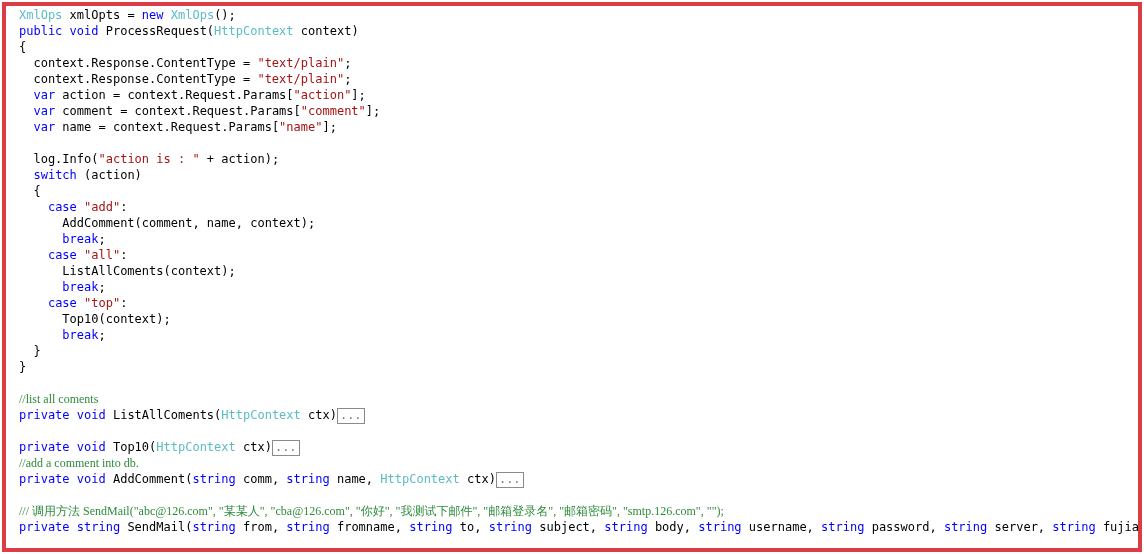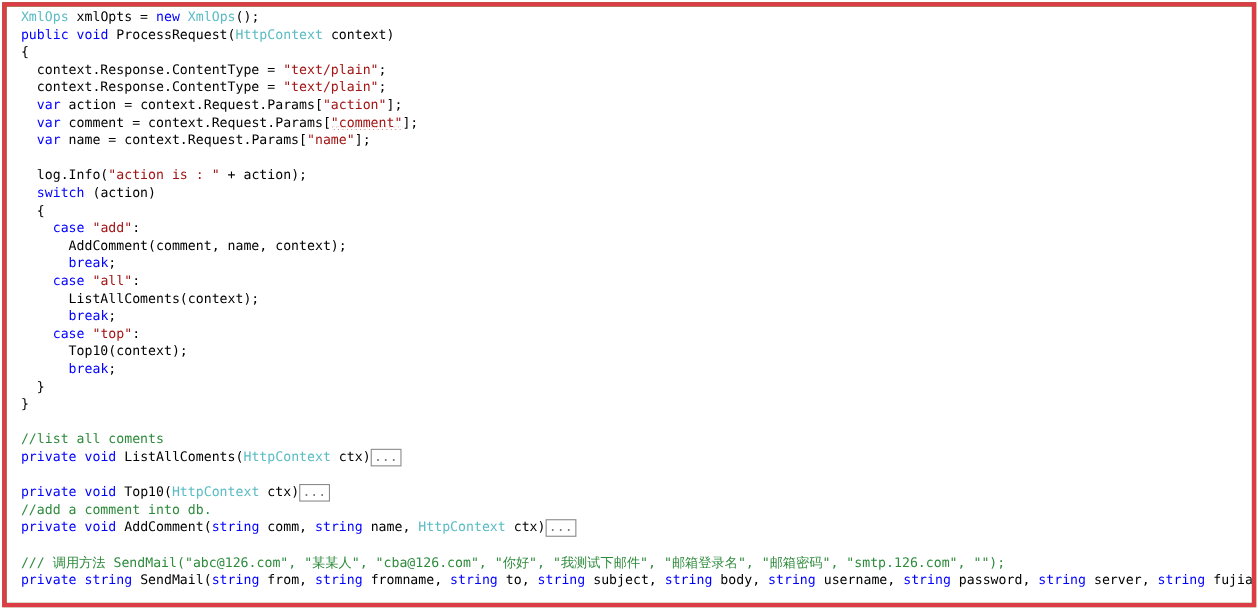--- a/index.html
+++ b/index.html
@@ -22,21 +22,21 @@
     background: #ffffff;
     box-sizing: border-box;
     padding: 2px 2px 2px 2px;
   }
   #code-frame {
     position: relative;
     width: 100%;
     height: 100%;
     box-sizing: border-box;
     border: 4px solid #dc3c46;
-    background: #4d7c0f;
+    background: #0f766e;
     overflow: hidden;
   }
 
   #code-surface {
     position: absolute;
     left: 0; top: 0;
     width: 1136px;
     height: 546px;
     background: #ffffff;
     overflow: hidden;
@@ -58,21 +58,21 @@
     font-family: "DejaVu Sans Mono", "Liberation Mono", monospace;
     font-size: 12px;
     line-height: 16px;
   }
 
   
   .tok-plain    { color: #000000; }
   .tok-keyword  { color: #0000ff; }
   .tok-type     { color: #5bbcc4; }
   .tok-string   { color: #a31515; }
-  .tok-comment  { color: #2e8b3c; }
+  .tok-comment  { color: #2e8b3c; font-family: Liberation Serif, serif; }
 
   
   .collapsed-region {
     display: inline-block;
     border: 1px solid #8a8a8a;
     background: #ffffff;
     color: #7a7a7a;
     font-family: "DejaVu Sans Mono", "Liberation Mono", monospace;
     font-size: 12px;
     line-height: 12px;

